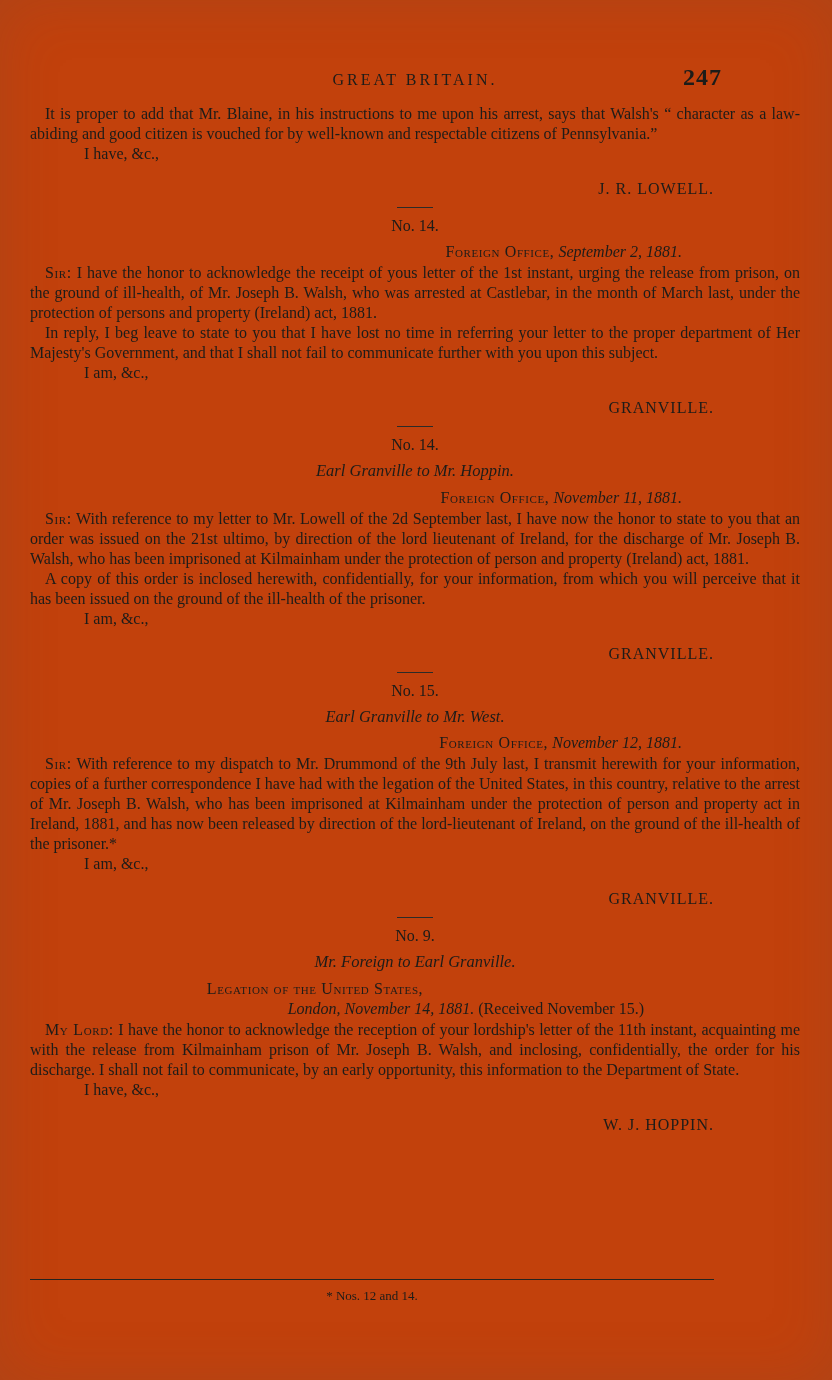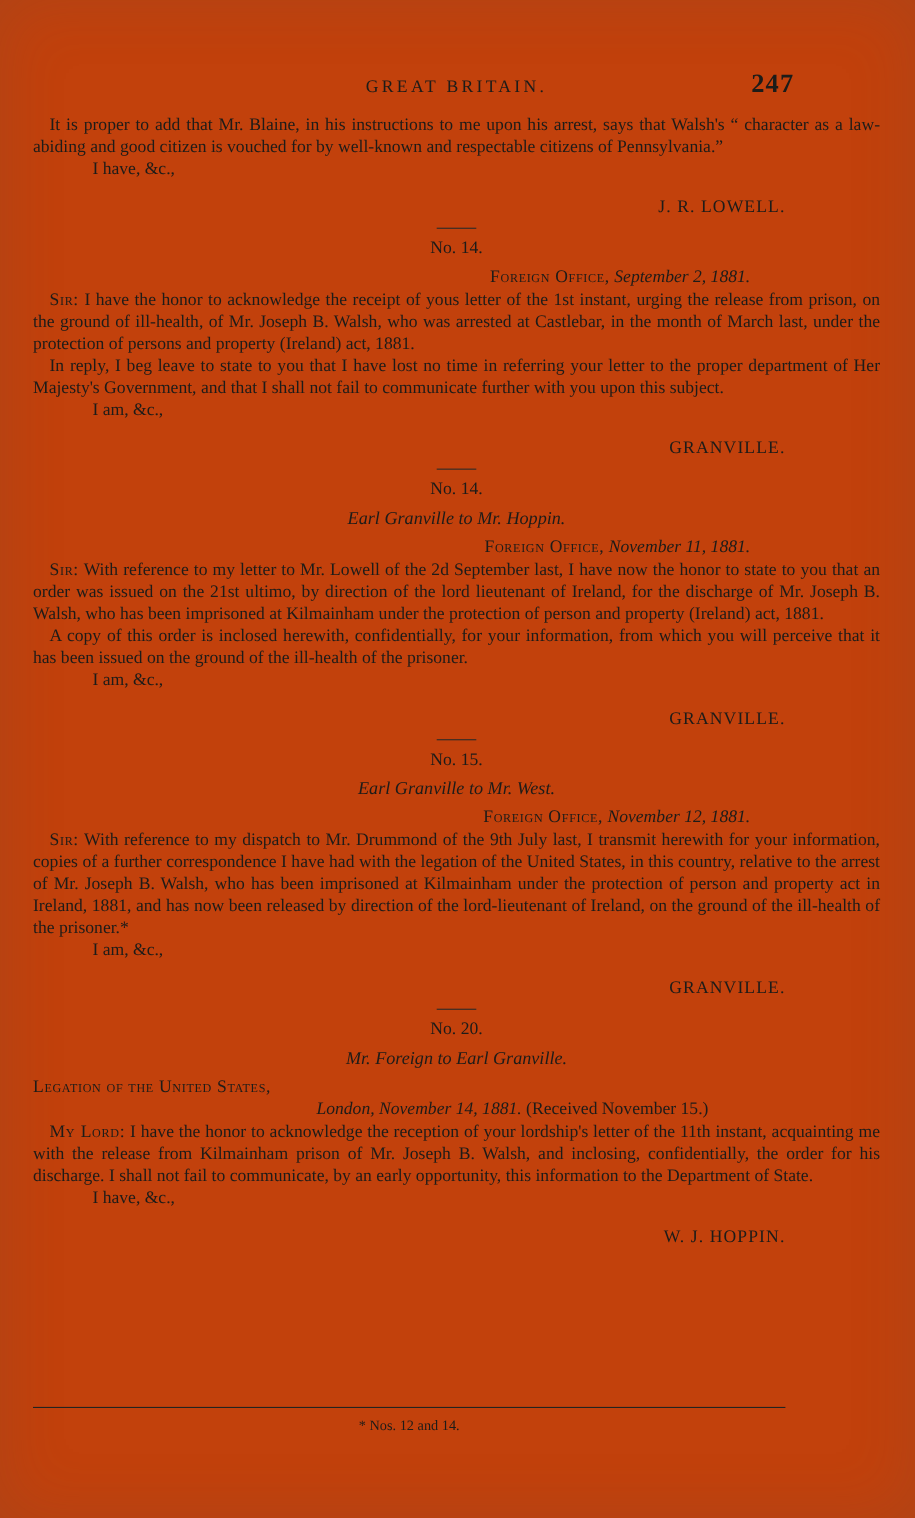--- a/index.html
+++ b/index.html
@@ -20,21 +20,21 @@
   .doc-title { font-size:16px; letter-spacing:3px; display:inline-block; }
   .page-number { position:absolute; right:78px; top:-8px; font-size:24px; font-weight:700; letter-spacing:1px; }
   p.body { text-align:justify; text-indent:15px; }
   .closing { margin-left:54px; }
   .signature { text-align:right; padding-right:86px; letter-spacing:1px; margin-top:15px; }
   .divider { width:36px; border-top:1.6px solid #2c2b28; margin:8px auto; }
   .letter-number { text-align:center; margin:7px 0 6px; }
   .letter-heading { text-align:center; font-style:italic; margin-bottom:6px; font-size:16.5px; }
   .dateline { text-align:right; padding-right:118px; margin-bottom:1px; }
   .dateline-block { margin-bottom:1px; }
-  .dl-line1 { text-align:left; padding-right:200px; }
+  .dl-line1 { text-align:center; padding-right:200px; }
   .dl-line2 { text-align:right; padding-right:156px; }
   .sc { font-variant:small-caps; letter-spacing:.6px; }
   .it { font-style:italic; }
   .footnote-rule { position:absolute; left:30px; right:118px; bottom:100px; border-top:1.6px solid #242320; }
   .footnote { position:absolute; left:30px; right:118px; bottom:76px; text-align:center; font-size:13px; }
 </style>
 </head>
 <body>
 
 <div class="page">
@@ -89,21 +89,21 @@
       <span class="it">November 12, 1881.</span>
     </div>
     <p class="body"><span class="sc">Sir:</span> <span>With reference to my dispatch to Mr. Drummond of the 9th July last, I transmit herewith for your information, copies of a further correspondence I have had with the legation of the United States, in this country, relative to the arrest of Mr. Joseph B. Walsh, who has been imprisoned at Kilmainham under the protection of person and property act in Ireland, 1881, and has now been released by direction of the lord-lieutenant of Ireland, on the ground of the ill-health of the prisoner.*</span></p>
     <div class="closing">I am, &amp;c.,</div>
     <div class="signature">GRANVILLE.</div>
   </section>
 
   <div class="divider"></div>
 
   <section class="letter">
-    <div class="letter-number">No. 20.</div>
+    <div class="letter-number">No. 9.</div>
     <div class="letter-heading">Mr. Foreign to Earl Granville.</div>
     <div class="dateline-block">
       <div class="dl-line1"><span class="sc">Legation of the United States,</span></div>
       <div class="dl-line2"><span class="it">London, November 14, 1881.</span> <span>(Received November 15.)</span></div>
     </div>
     <p class="body"><span class="sc">My Lord:</span> <span>I have the honor to acknowledge the reception of your lordship's letter of the 11th instant, acquainting me with the release from Kilmainham prison of Mr. Joseph B. Walsh, and inclosing, confidentially, the order for his discharge. I shall not fail to communicate, by an early opportunity, this information to the Department of State.</span></p>
     <div class="closing">I have, &amp;c.,</div>
     <div class="signature">W. J. HOPPIN.</div>
   </section>
 

